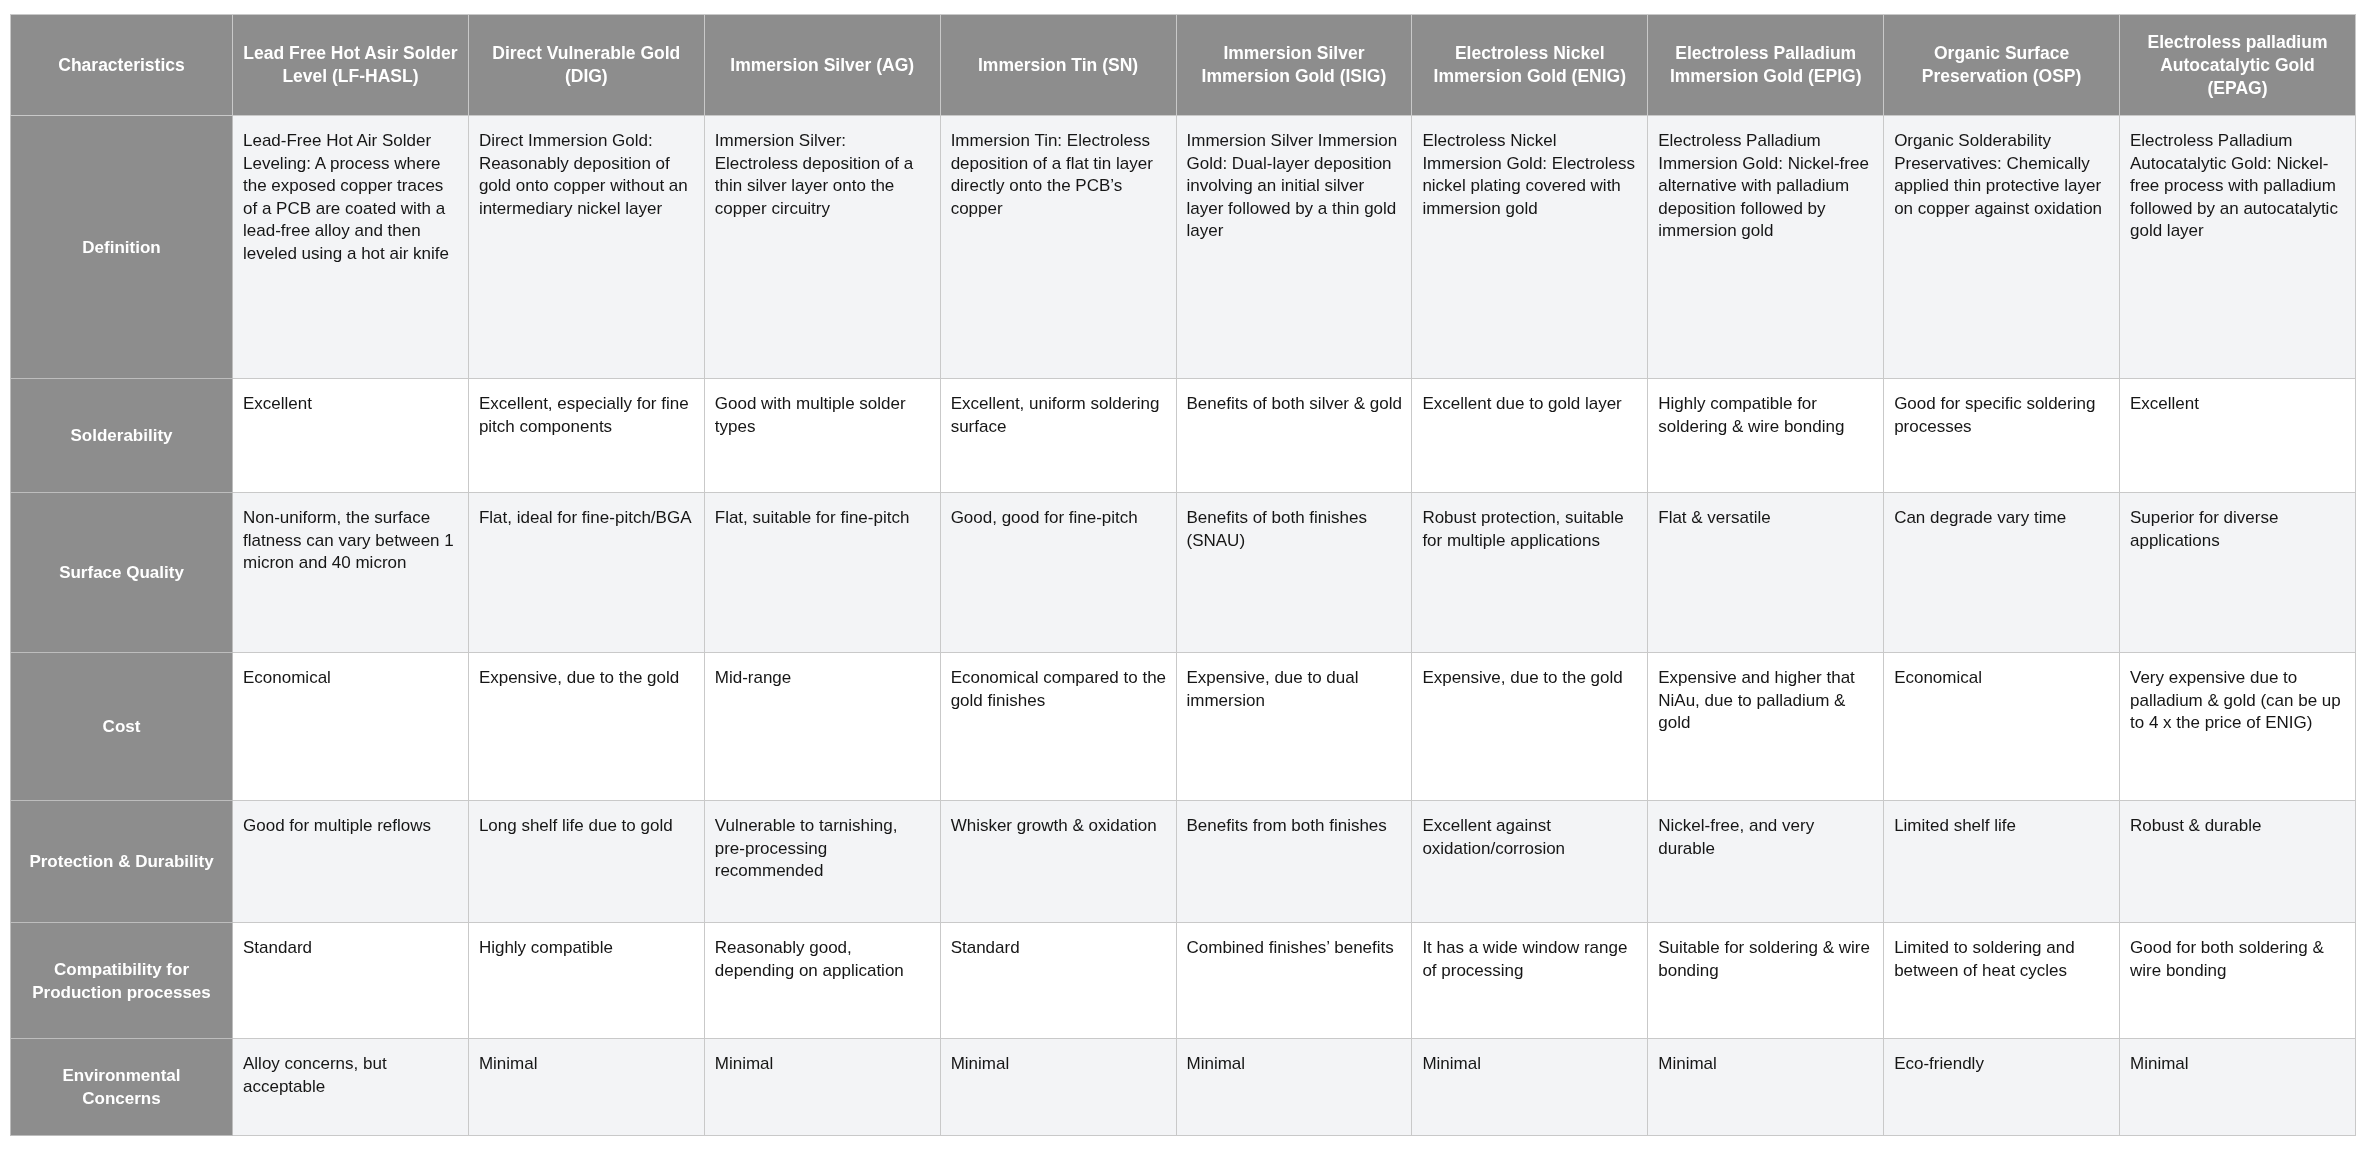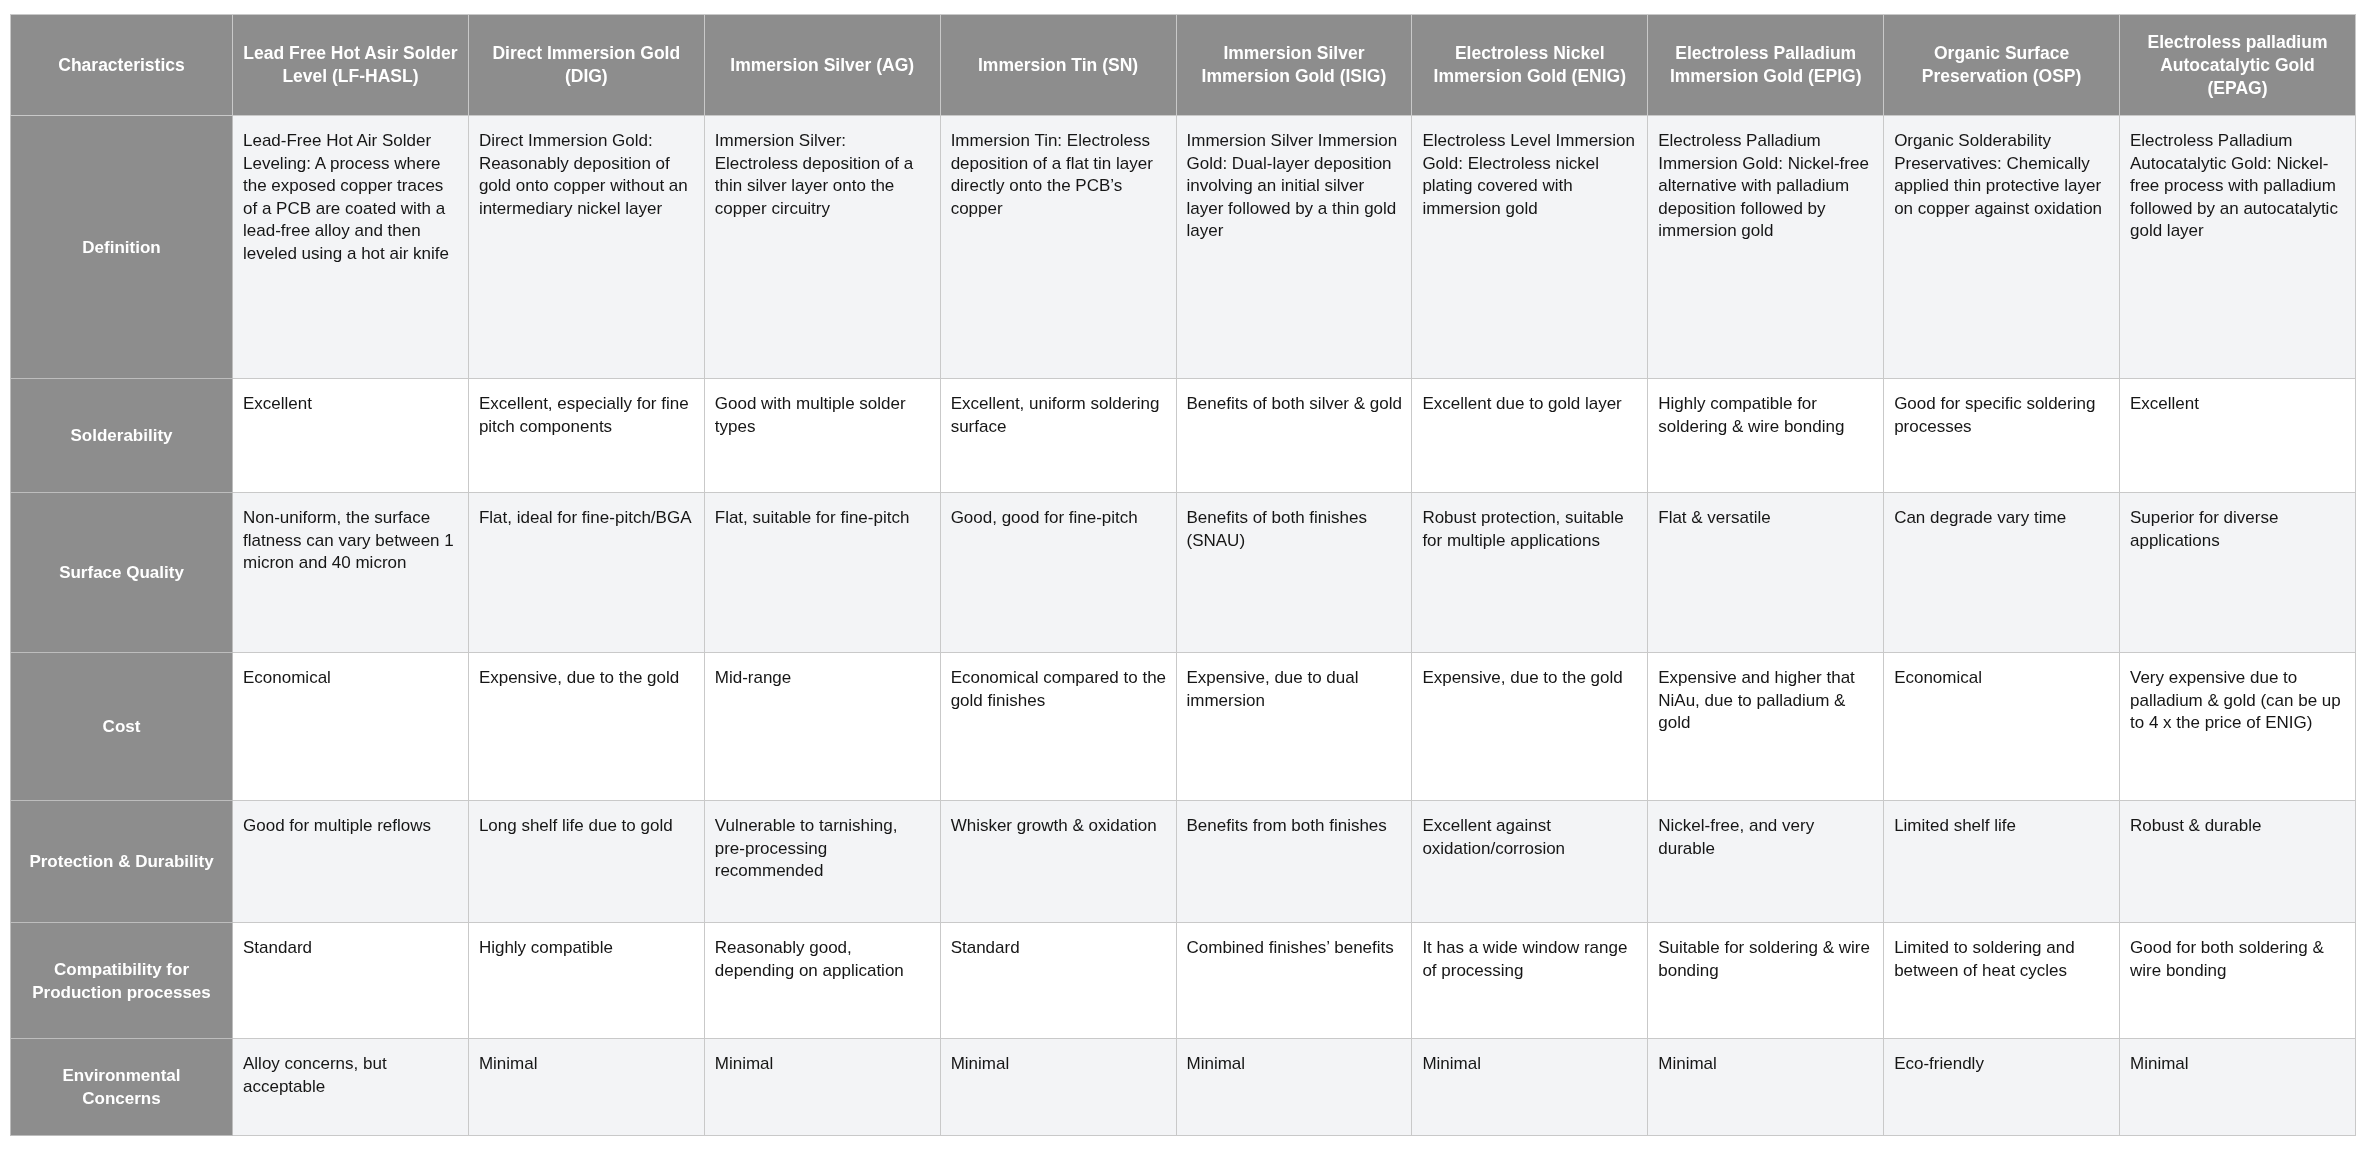--- a/index.html
+++ b/index.html
@@ -73,39 +73,39 @@
 </style>
 </head>
 <body>
 
 <div class="page">
   <table class="cmp">
     <thead>
       <tr id="header-row">
           <th class="corner">Characteristics</th>
           <th>Lead Free Hot Asir Solder Level (LF-HASL)</th>
-          <th>Direct Immersion Gold (DIG)</th>
+          <th>Direct Vulnerable Gold (DIG)</th>
           <th>Immersion Silver (AG)</th>
           <th>Immersion Tin (SN)</th>
           <th>Immersion Silver Immersion Gold (ISIG)</th>
           <th>Electroless Nickel Immersion Gold (ENIG)</th>
           <th>Electroless Palladium Immersion Gold (EPIG)</th>
           <th>Organic Surface Preservation (OSP)</th>
           <th>Electroless palladium Autocatalytic Gold (EPAG)</th>
         </tr>
     </thead>
     <tbody id="table-body">
         <tr class="stripe">
           <th class="rowlabel">Definition</th>
           <td>Lead-Free Hot Air Solder Leveling: A process where the exposed copper traces of a PCB are coated with a lead-free alloy and then leveled using a hot air knife</td>
           <td>Direct Immersion Gold: Reasonably deposition of gold onto copper without an intermediary nickel layer</td>
           <td>Immersion Silver: Electroless deposition of a thin silver layer onto the copper circuitry</td>
           <td>Immersion Tin: Electroless deposition of a flat tin layer directly onto the PCB’s copper</td>
           <td>Immersion Silver Immersion Gold: Dual-layer deposition involving an initial silver layer followed by a thin gold layer</td>
-          <td>Electroless Level Immersion Gold: Electroless nickel plating covered with immersion gold</td>
+          <td>Electroless Nickel Immersion Gold: Electroless nickel plating covered with immersion gold</td>
           <td>Electroless Palladium Immersion Gold: Nickel-free alternative with palladium deposition followed by immersion gold</td>
           <td>Organic Solderability Preservatives: Chemically applied thin protective layer on copper against oxidation</td>
           <td>Electroless Palladium Autocatalytic Gold: Nickel-free process with palladium followed by an autocatalytic gold layer</td>
         </tr>
         <tr class="plain">
           <th class="rowlabel">Solderability</th>
           <td>Excellent</td>
           <td>Excellent, especially for fine pitch components</td>
           <td>Good with multiple solder types</td>
           <td>Excellent, uniform soldering surface</td>

